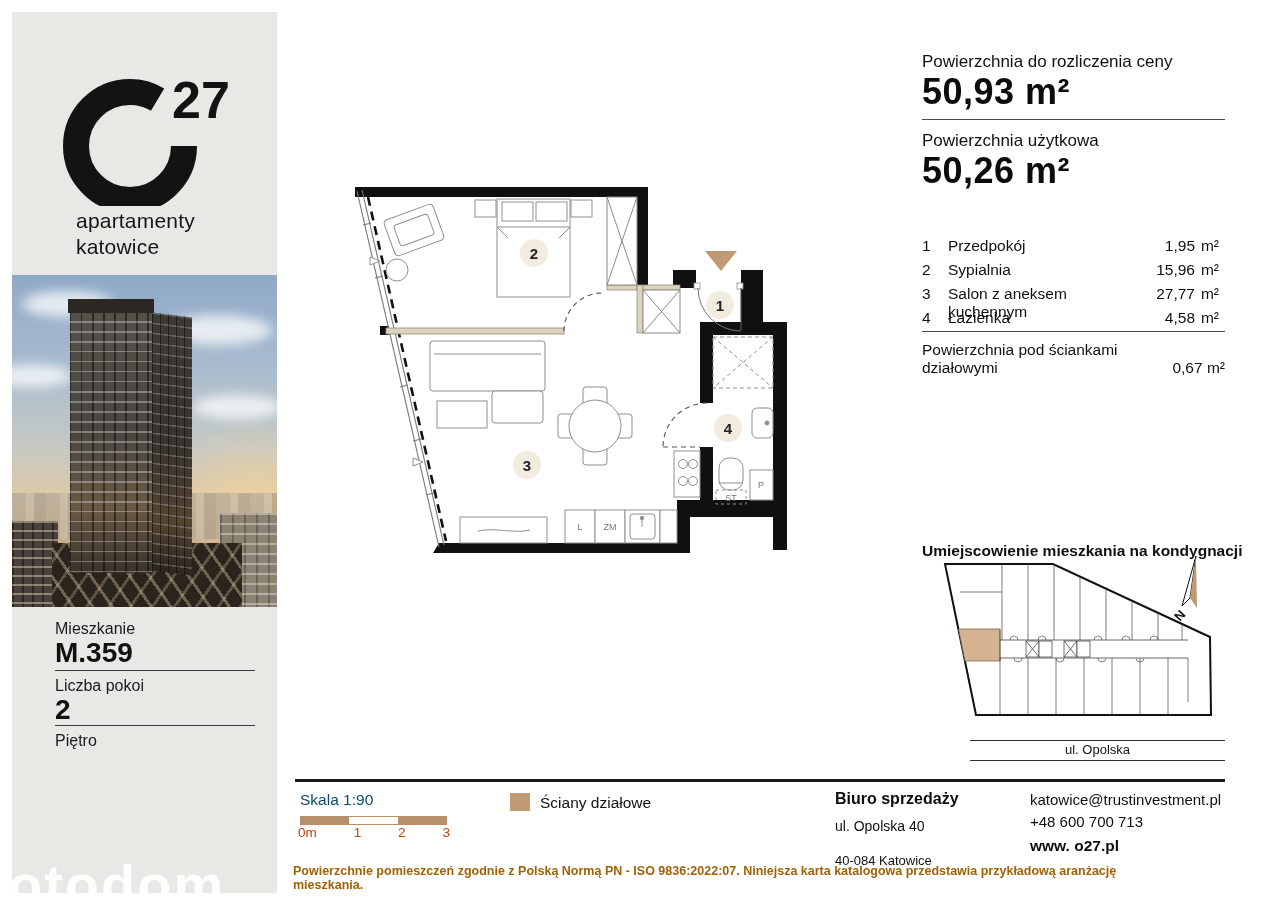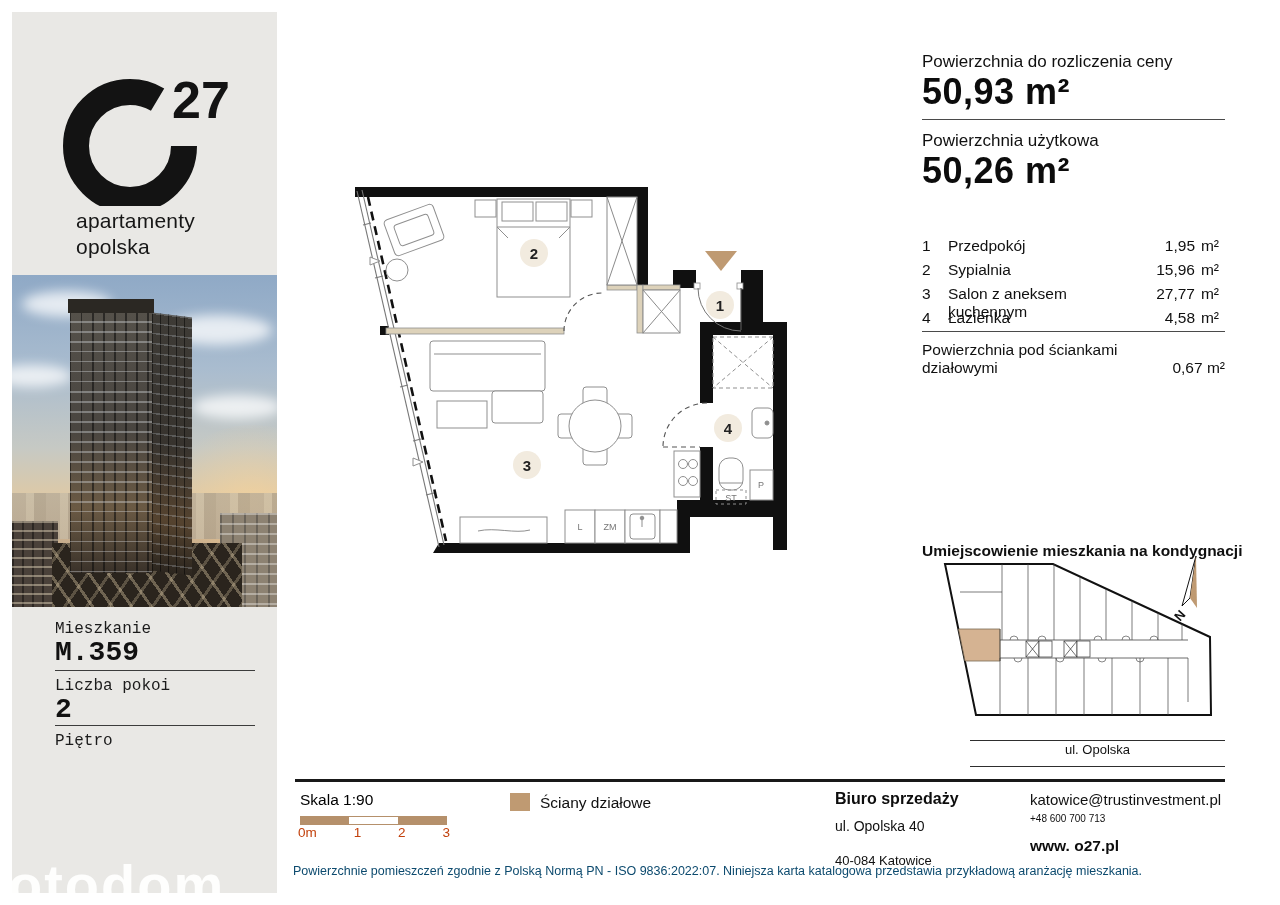--- a/index.html
+++ b/index.html
@@ -3,21 +3,21 @@
 <meta charset="utf-8">
 <style>
   html,body{margin:0;padding:0;background:#fff;}
   body{width:1280px;height:905px;position:relative;overflow:hidden;
        font-family:"Liberation Sans",sans-serif;color:#151515;}
   .abs{position:absolute;}
 
   
   .sidebar{left:12px;top:12px;width:265px;height:881px;background:#e9e8e5;overflow:hidden;}
   .brand{left:64px;top:196px;font-size:21px;line-height:1.22;color:#161616;letter-spacing:.2px;}
-  .unit-block{left:43px;width:200px;font-family:Liberation Mono, monospace;}
+  .unit-block{left:43px;width:200px;}
   .side-label{font-size:16px;color:#1b1b1b;}
   .side-value{font-size:28px;font-weight:bold;color:#111;line-height:1.05;}
   .side-rule{left:43px;width:200px;height:1px;background:#3c3c3c;}
   .watermark{left:-4px;bottom:-24px;font-size:56px;font-weight:bold;color:rgba(255,255,255,.92);letter-spacing:2px;}
 
   
   .photo{left:0;top:263px;width:265px;height:332px;overflow:hidden;
      background:linear-gradient(180deg,#8fa9c6 0%,#a9bccf 28%,#c6c9c4 52%,#dcc9a8 66%,#cdb290 78%,#9d8a74 100%);}
   .cloud{position:absolute;background:rgba(255,255,255,.75);border-radius:50%;filter:blur(6px);}
   .cityline{position:absolute;left:0;top:218px;width:265px;height:46px;
@@ -54,51 +54,51 @@
   .area-value{font-size:36px;font-weight:bold;color:#0c0c0c;letter-spacing:.5px;}
   .hrule{height:1px;background:#4a4a4a;width:303px;left:922px;}
   .room-row{display:flex;align-items:baseline;width:303px;font-size:15.5px;height:24px;color:#101010;}
   .room-no{width:26px;font-weight:500;}
   .room-name{flex:1;}
   .room-val{width:52px;text-align:right;}
   .room-unit{width:30px;text-align:center;}
   .pw-wrap{left:922px;top:341px;width:303px;display:flex;align-items:flex-end;justify-content:space-between;font-size:15.5px;color:#101010;}
   .loc-title{left:922px;top:542px;font-size:15.5px;font-weight:700;color:#101010;}
   .street-box{left:970px;top:740px;width:255px;border-top:1.5px solid #2e2e2e;border-bottom:1.5px solid #2e2e2e;
-      text-align:center;font-size:13px;padding:1px 0 9px 0;color:#111;}
+      text-align:center;font-size:13px;padding:1px 0 3px 0;color:#111;}
 
   
   .sep{left:295px;top:779px;width:930px;height:3px;background:#191919;}
-  .scale-title{left:300px;top:791px;font-size:15.5px;color:#000000;}
+  .scale-title{left:300px;top:791px;font-size:15.5px;color:#0c4a6e;}
   .scalebar{left:300px;top:816px;width:145px;height:7px;border:1px solid #b5906b;display:flex;}
   .scalebar div{flex:1;}
   .tickrow{left:298px;top:825px;width:152px;display:flex;justify-content:space-between;font-size:13.5px;color:#c2410c;}
   .legend-sq{left:510px;top:793px;width:20px;height:18px;background:#bf9a72;}
   .legend-lb{left:540px;top:794px;font-size:15.5px;color:#101010;}
   .office-t{left:835px;top:790px;font-size:16px;font-weight:bold;color:#0d0d0d;}
   .office-a1{left:835px;top:818px;font-size:14px;color:#101010;}
   .office-a2{left:835px;top:841px;font-size:13px;color:#101010;margin-top:12px;}
   .c-email{left:1030px;top:791px;font-size:15px;color:#101010;}
-  .c-phone{left:1030px;top:813px;font-size:10px;color:#101010;}
+  .c-phone{left:1030px;top:813px;font-size:15px;color:#101010;}
   .c-web{left:1030px;top:837px;font-size:15.5px;font-weight:bold;color:#0d0d0d;}
-  .disclaimer{left:293px;top:864px;width:860px;font-size:12.5px;color:#0c4a6e;}
+  .disclaimer{left:293px;top:864px;width:860px;font-size:12.5px;color:#a16207;font-weight:bold;}
 
   svg text{font-family:"Liberation Sans",sans-serif;}
 </style>
 </head>
 <body>
 
 <aside class="abs sidebar">
   <svg class="abs" style="left:40px;top:44px;" width="210" height="150" viewBox="0 0 210 150">
     <circle cx="78" cy="90" r="54" fill="none" stroke="#131313" stroke-width="26" stroke-dasharray="283 56.3"></circle>
     <text x="120" y="62" font-size="52" font-weight="800" fill="#131313">27</text>
   </svg>
   <div class="abs brand">
     <div>apartamenty</div>
-    <div>opolska</div>
+    <div>katowice</div>
   </div>
 
   <div class="abs photo">
     <div class="cloud" style="left:10px;top:16px;width:90px;height:26px;"></div>
     <div class="cloud" style="left:150px;top:40px;width:110px;height:30px;"></div>
     <div class="cloud" style="left:-20px;top:90px;width:80px;height:22px;"></div>
     <div class="cloud" style="left:180px;top:120px;width:90px;height:24px;"></div>
     <div class="glow"></div>
     <div class="cityline"></div>
     <div class="bldg-l"></div>

